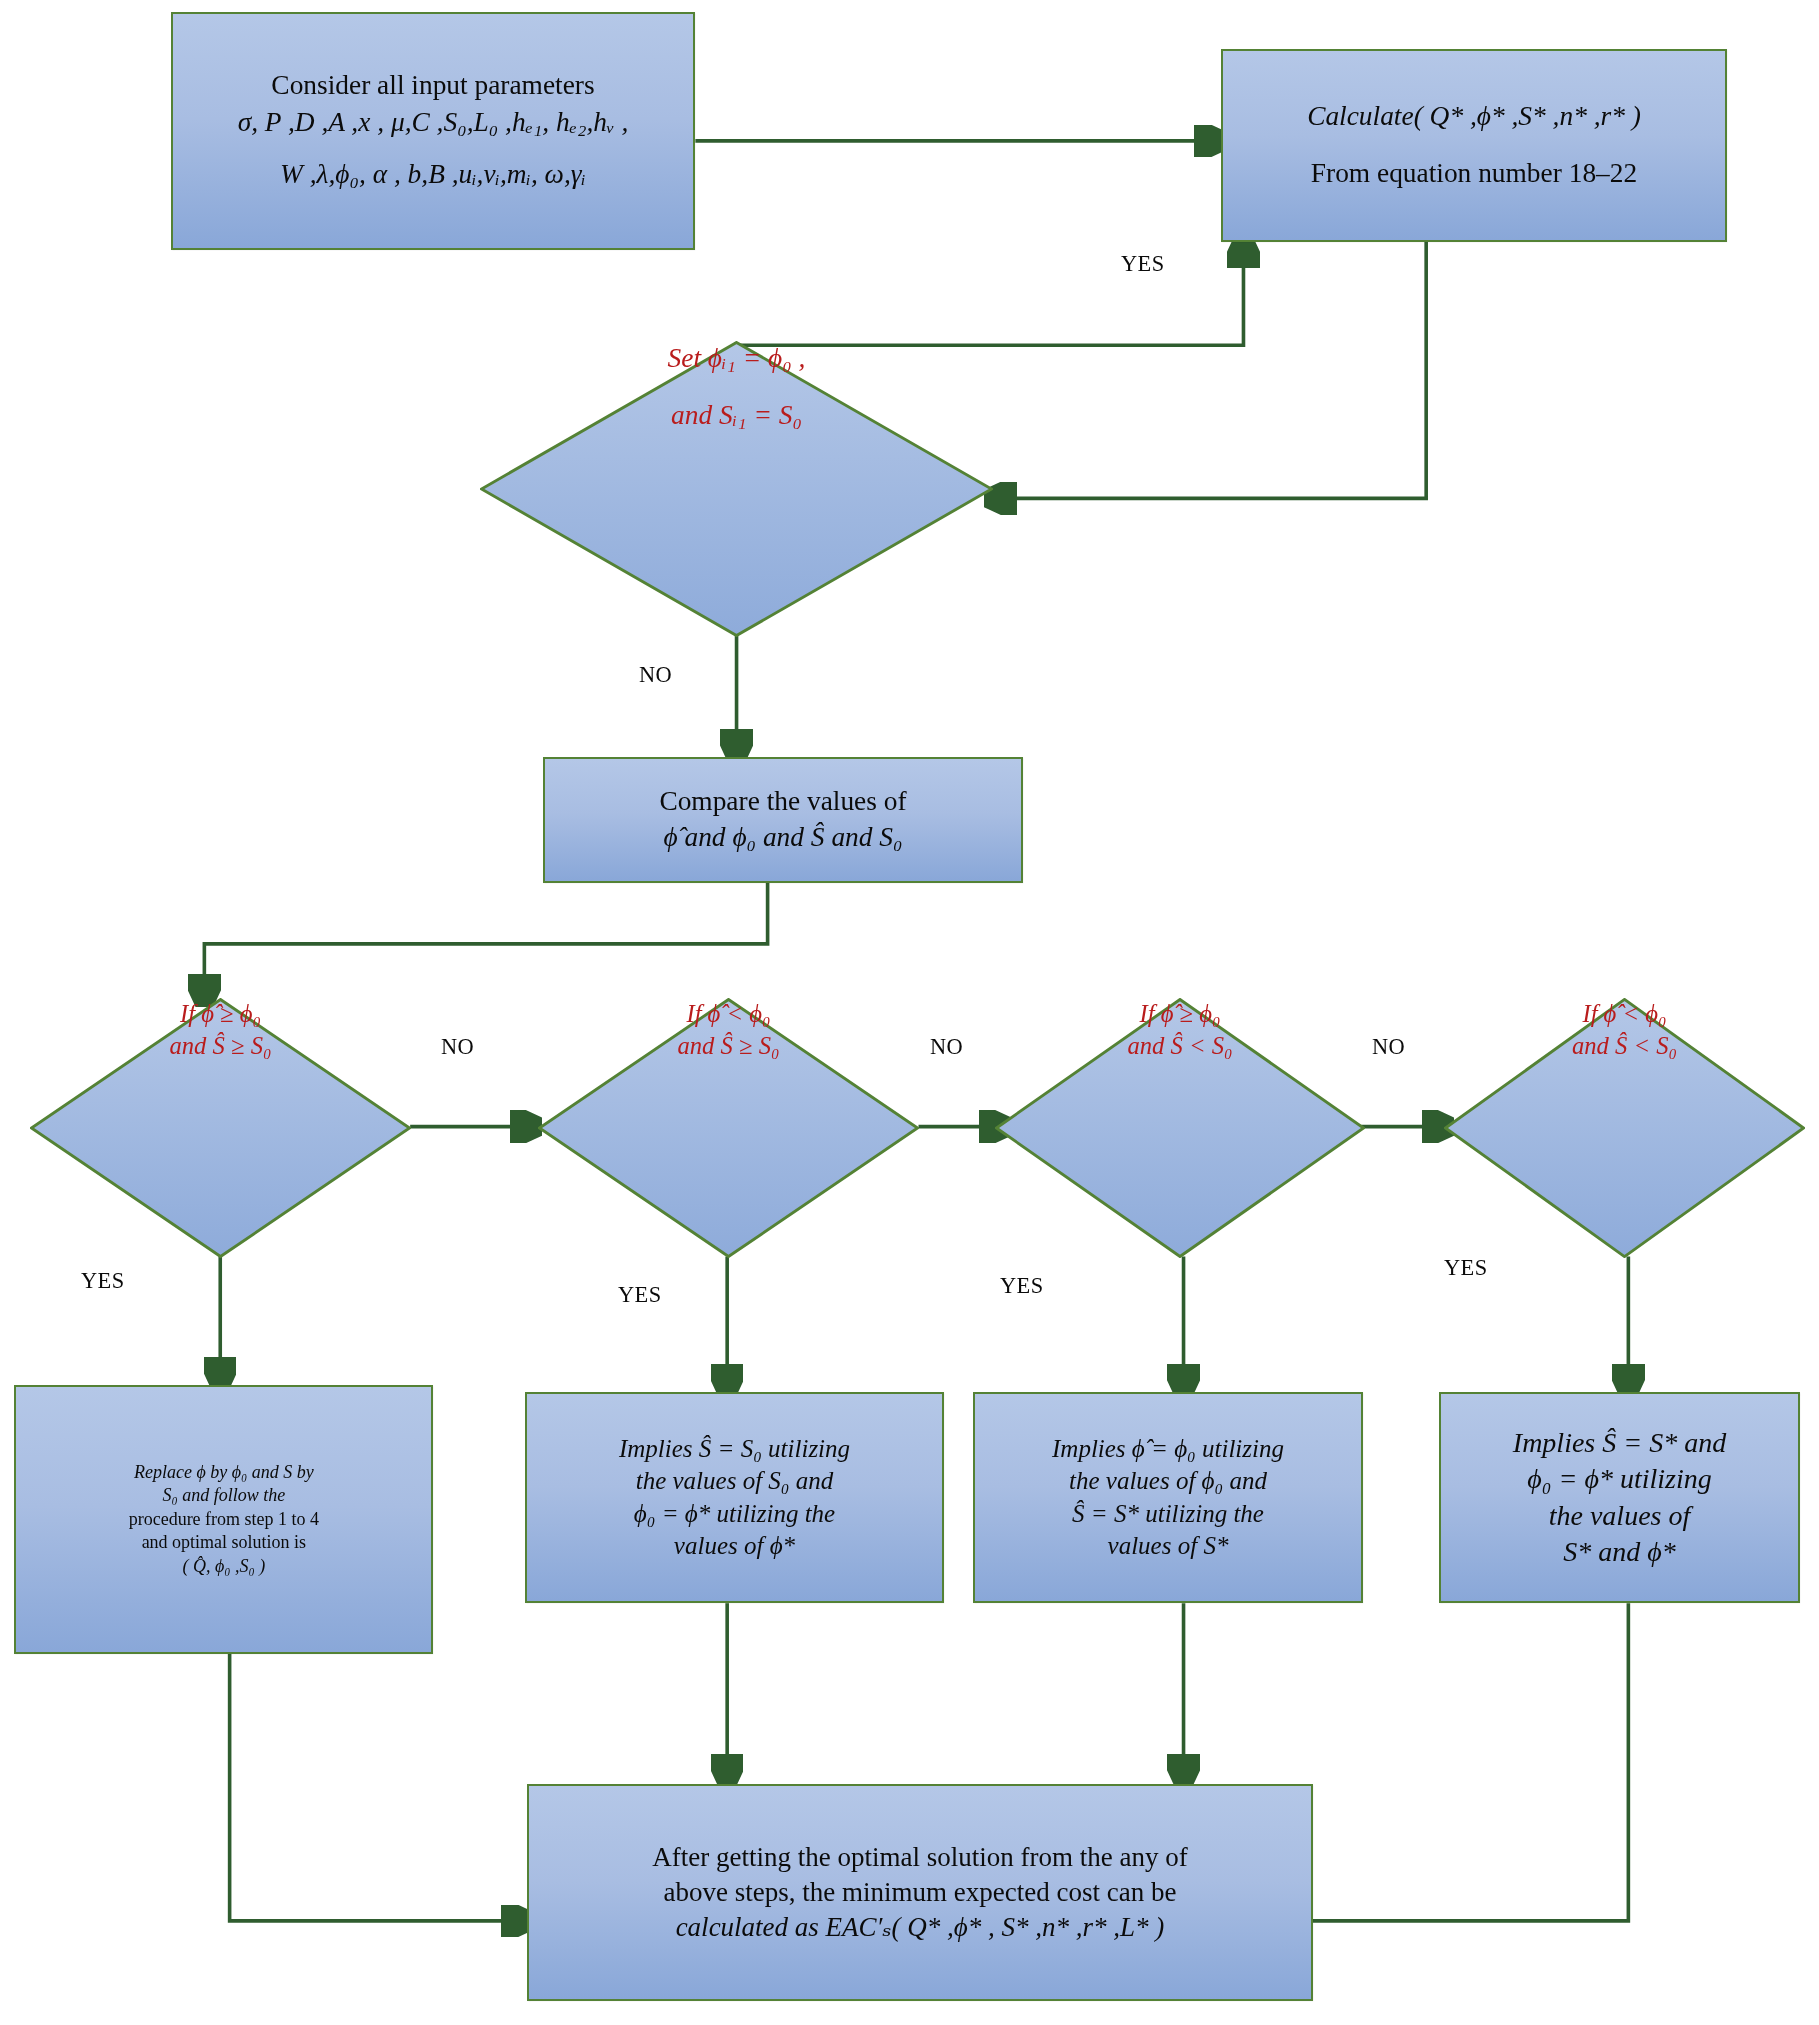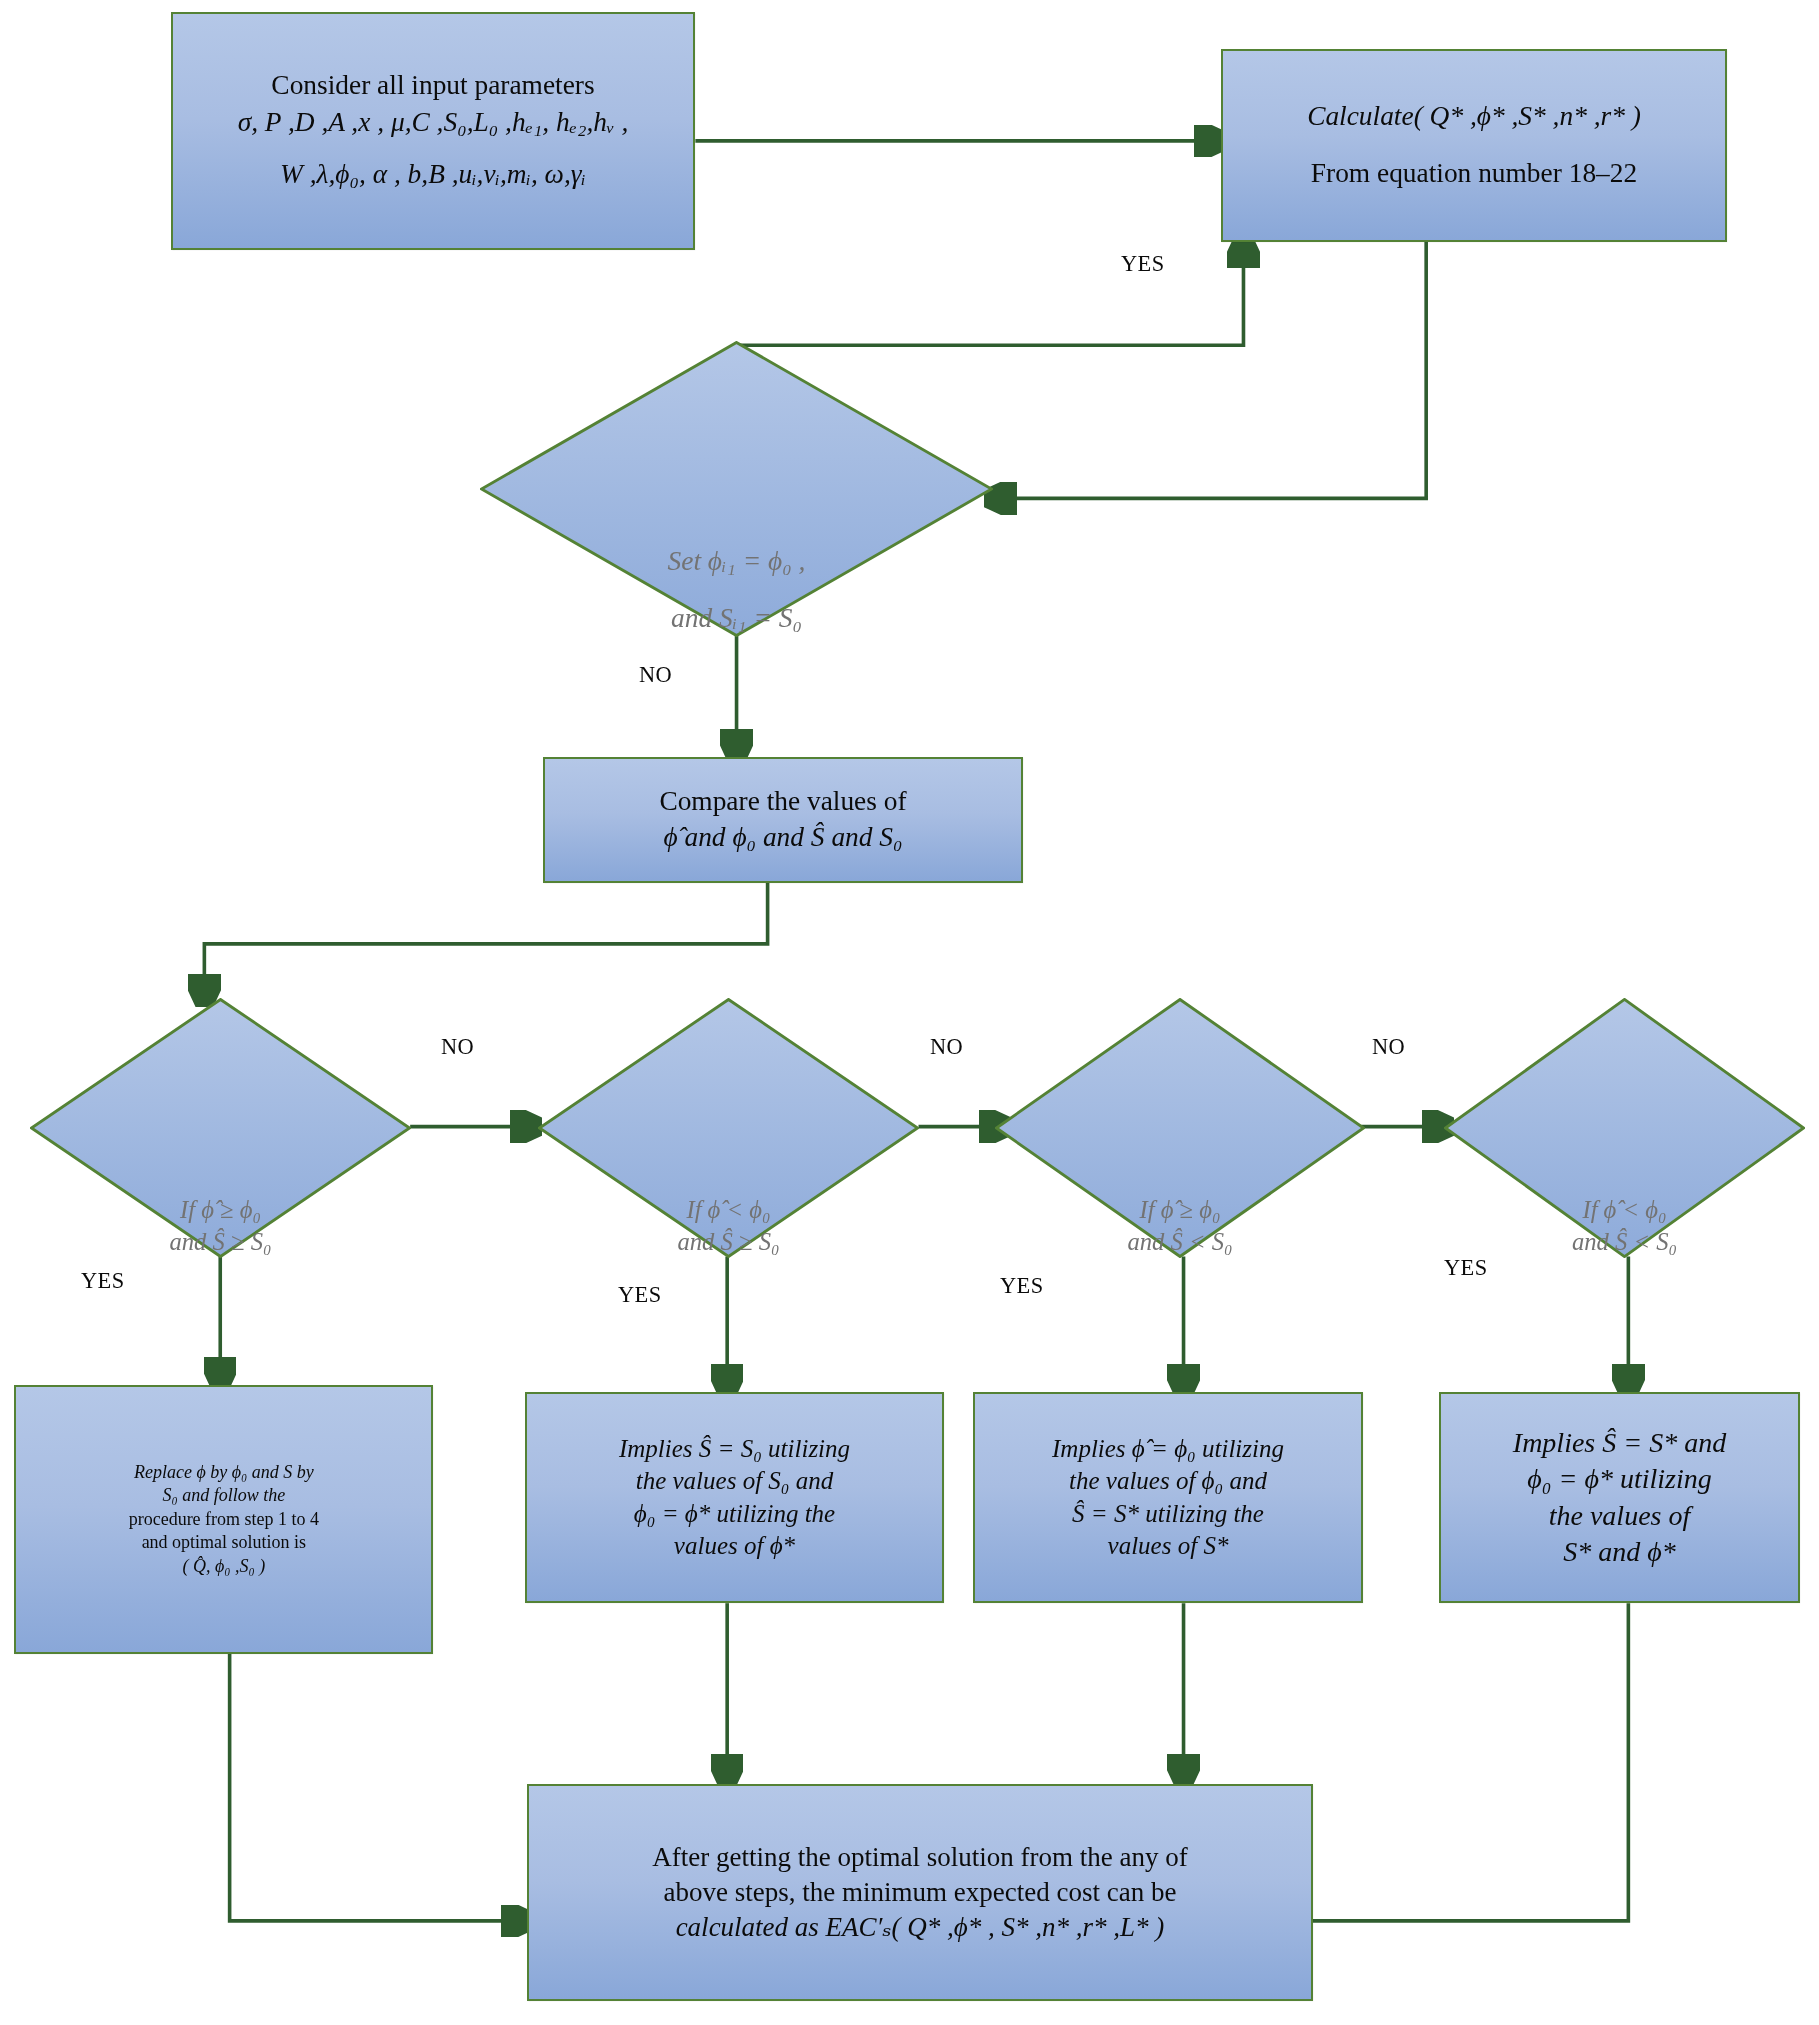--- a/index.html
+++ b/index.html
@@ -37,24 +37,24 @@
   .diamond-wrap svg {
     position: absolute;
     left: 0; top: 0;
     width: 100%; height: 100%;
   }
   .diamond-label {
     position: absolute;
     left: 0; top: 0;
     width: 100%; height: 100%;
     display: flex;
-    align-items: flex-end;
+    align-items: flex-start;
     justify-content: center;
     text-align: center;
-    color: #737373;
+    color: #b91c1c;
     line-height: 1.30;
     pointer-events: none;
   }
   .txt { padding: 0 10px; }
 
   
   .it { font-style: italic; }
 
   
   .conn-label {

